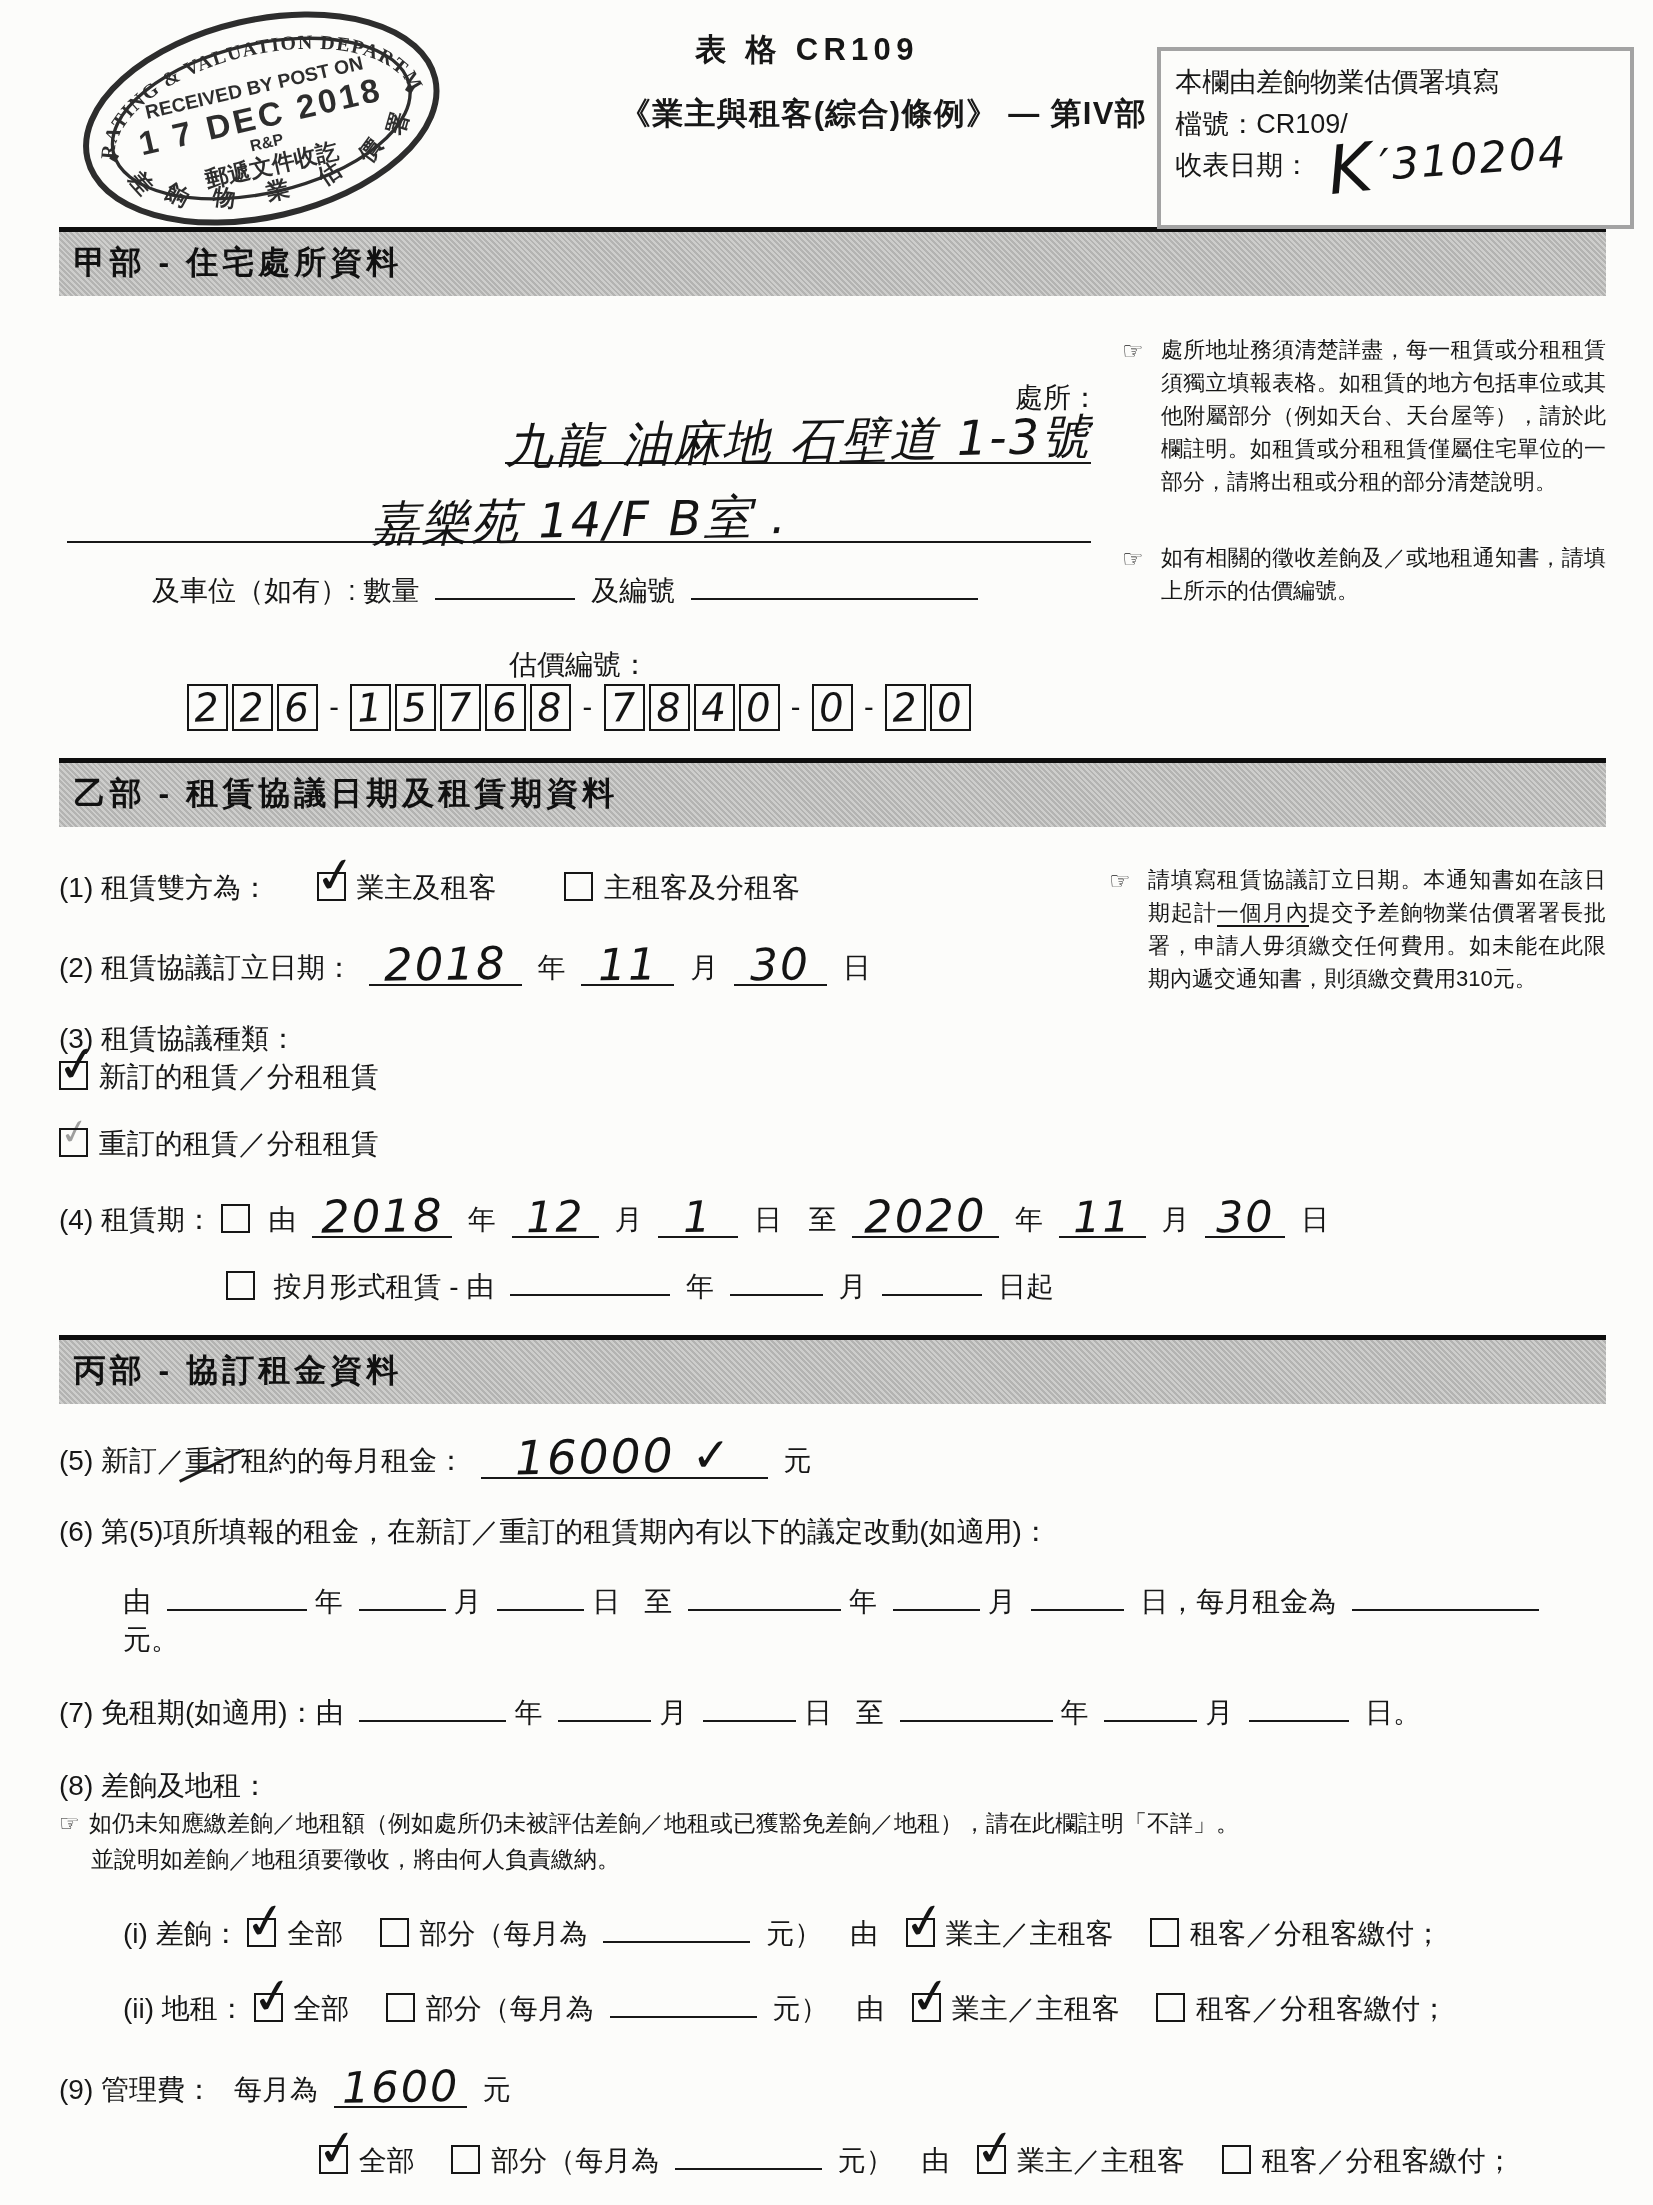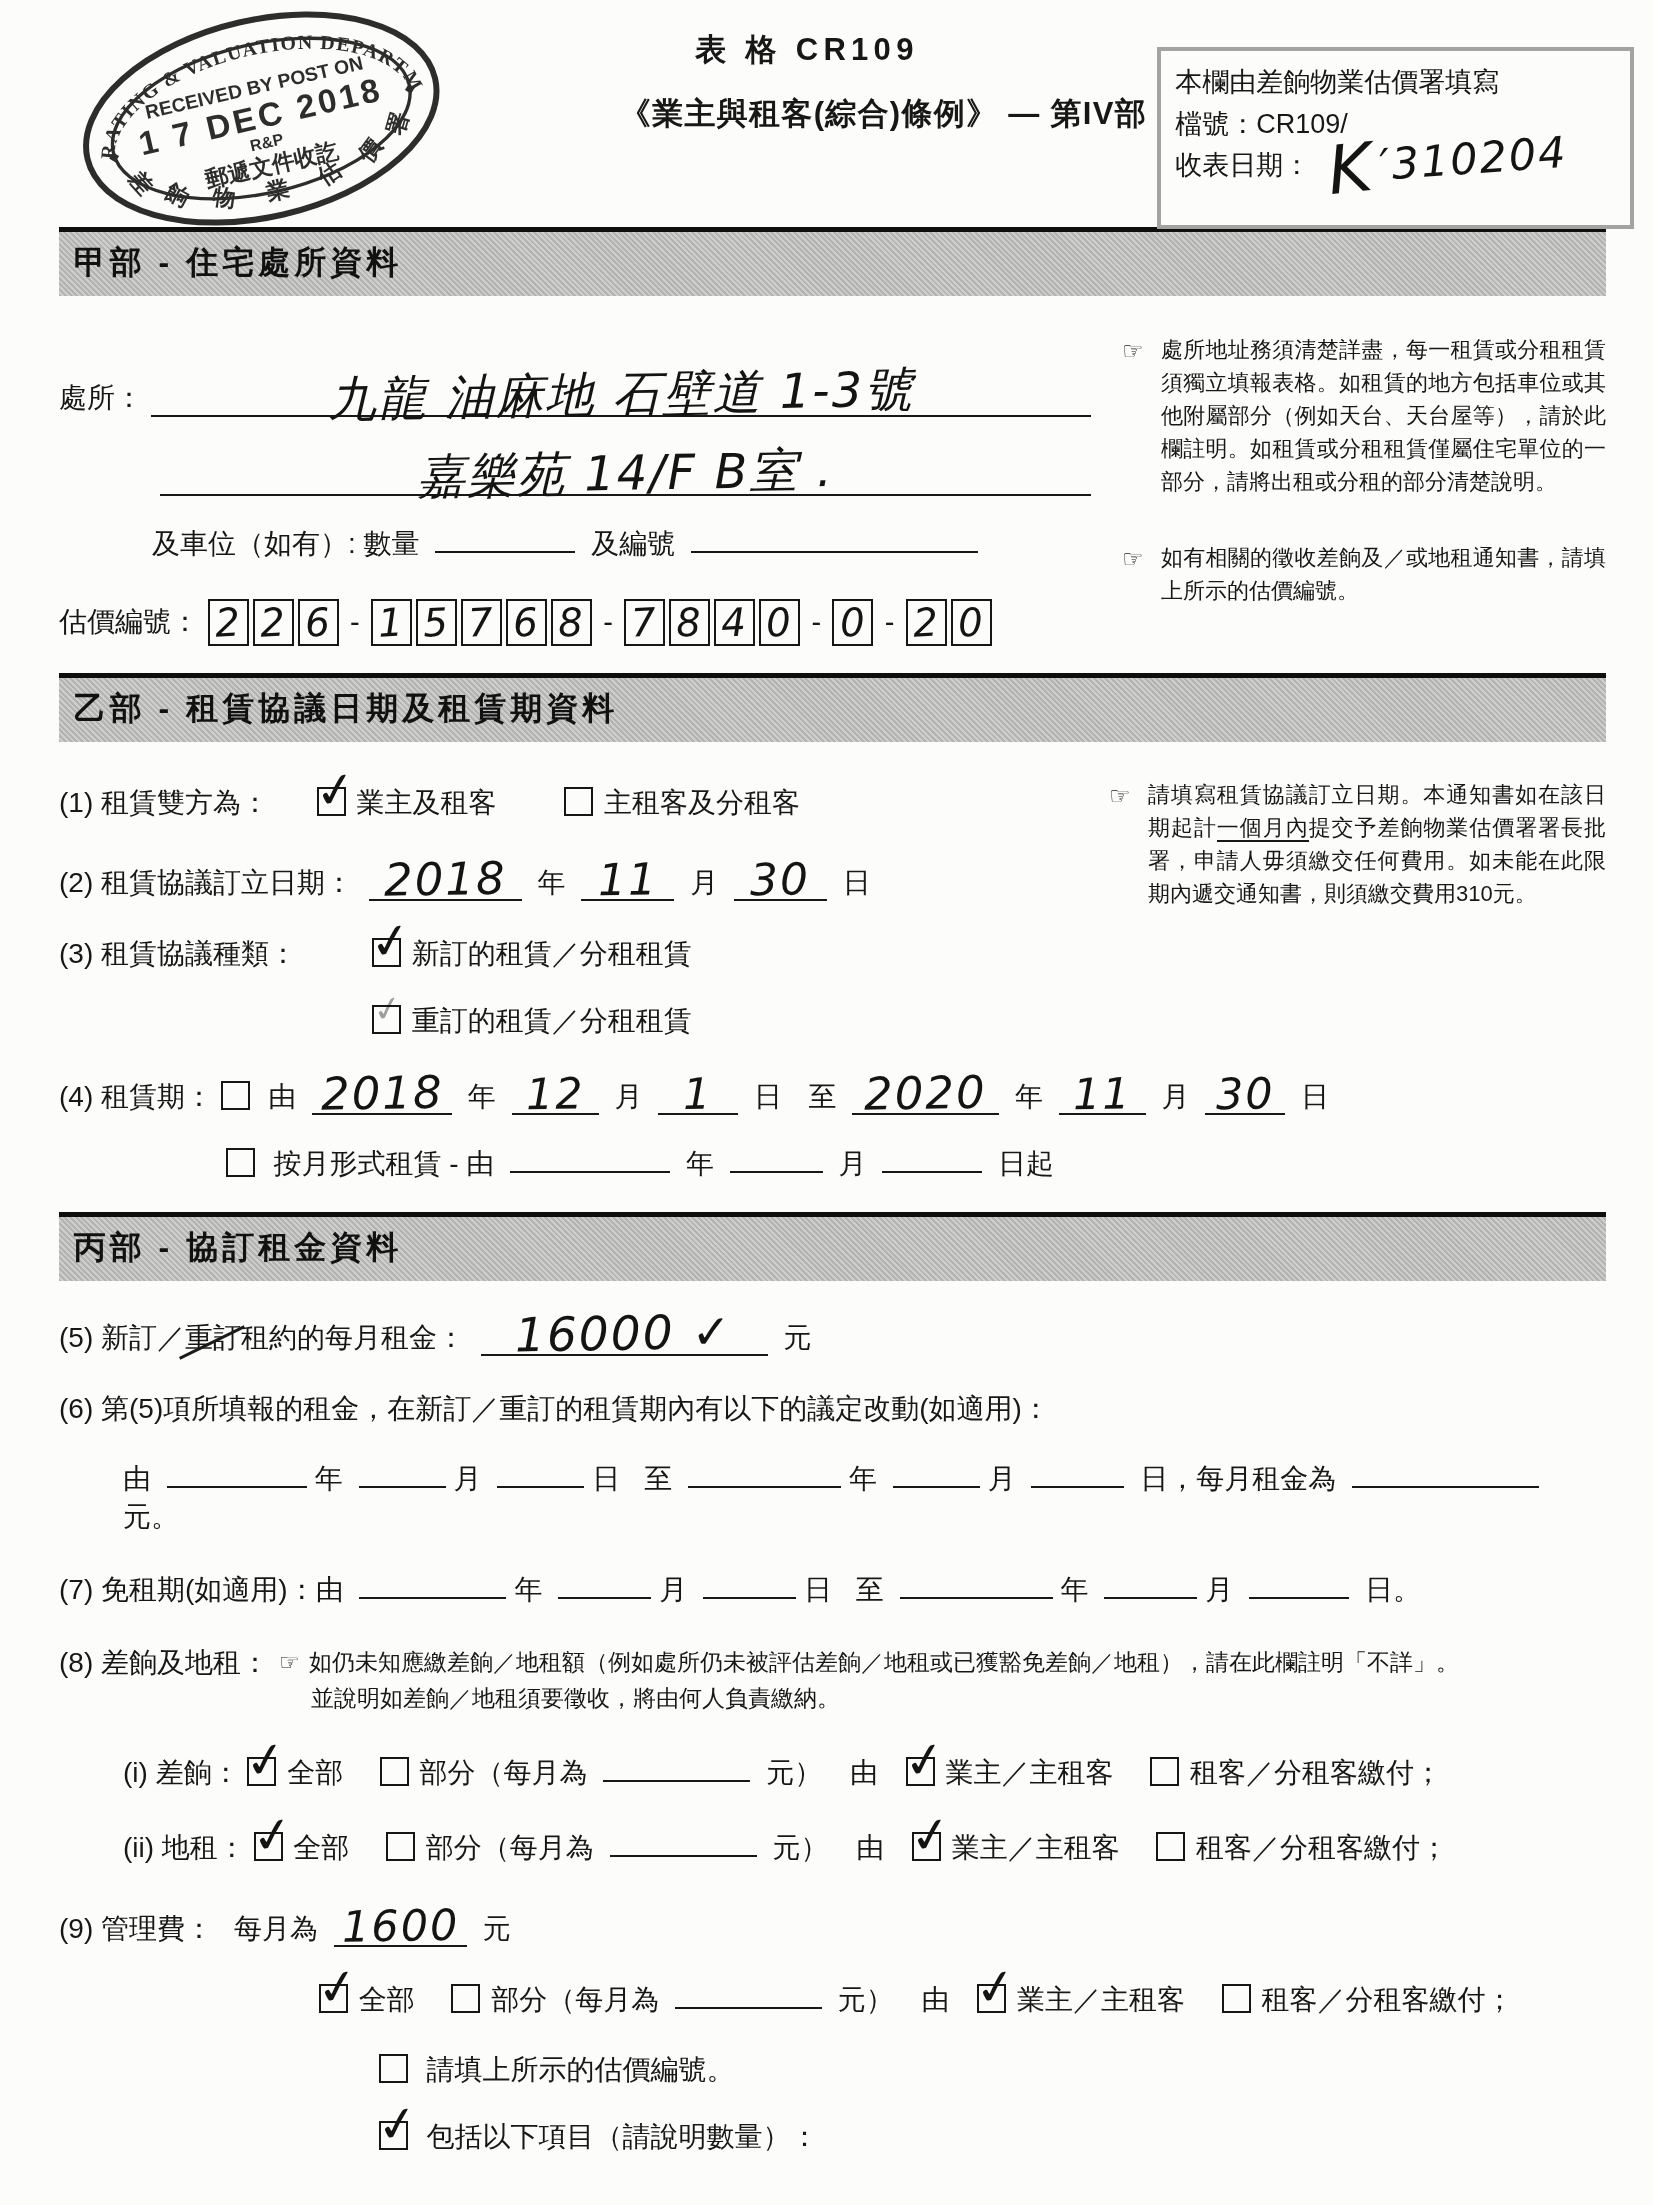--- a/index.html
+++ b/index.html
@@ -24,21 +24,21 @@
   .stampWrap{position:absolute; left:75px; top:12px; transform:rotate(-13deg); opacity:.92; z-index:6;}
 
   
   .bar{border-top:5.3px solid #0e0e0e; background:#c7c7c5;
        background-image:repeating-linear-gradient(45deg, rgba(90,90,90,.18) 0 2px, rgba(255,255,255,.12) 2px 4px);
        font-size:32px; font-weight:bold; letter-spacing:4px; padding:9.3px 14.7px 10.7px; color:#111;}
 
   
   .lbl{font-size:28px;}
   .small{font-size:23px;}
-  .row{margin-top:23px; font-size:28px;}
+  .row{margin-top:23px; font-size:28px;flex-direction:column;}
   .cols{display:flex; align-items:flex-start;}
   .col-main{width:1040px; flex:none;}
   .col-note{flex:1; margin-left:23px; font-size:22px; line-height:1.5; text-align:justify;}
   .note{display:flex; margin-top:17.3px;}
   .note .mk{flex:none; width:39px; font-size:24px;}
   .fl{display:inline-block; border-bottom:2.7px solid #181818; text-align:center;
       vertical-align:baseline; margin:0 8px; position:relative; white-space:nowrap;}
   .hw{font-family:"DejaVu Sans", sans-serif; font-style:italic; color:#141414;
       letter-spacing:2px; white-space:nowrap;}
   .fl .hw{display:inline-block; font-size:40px; line-height:.9; transform:translateY(2.7px) rotate(-1deg);}

